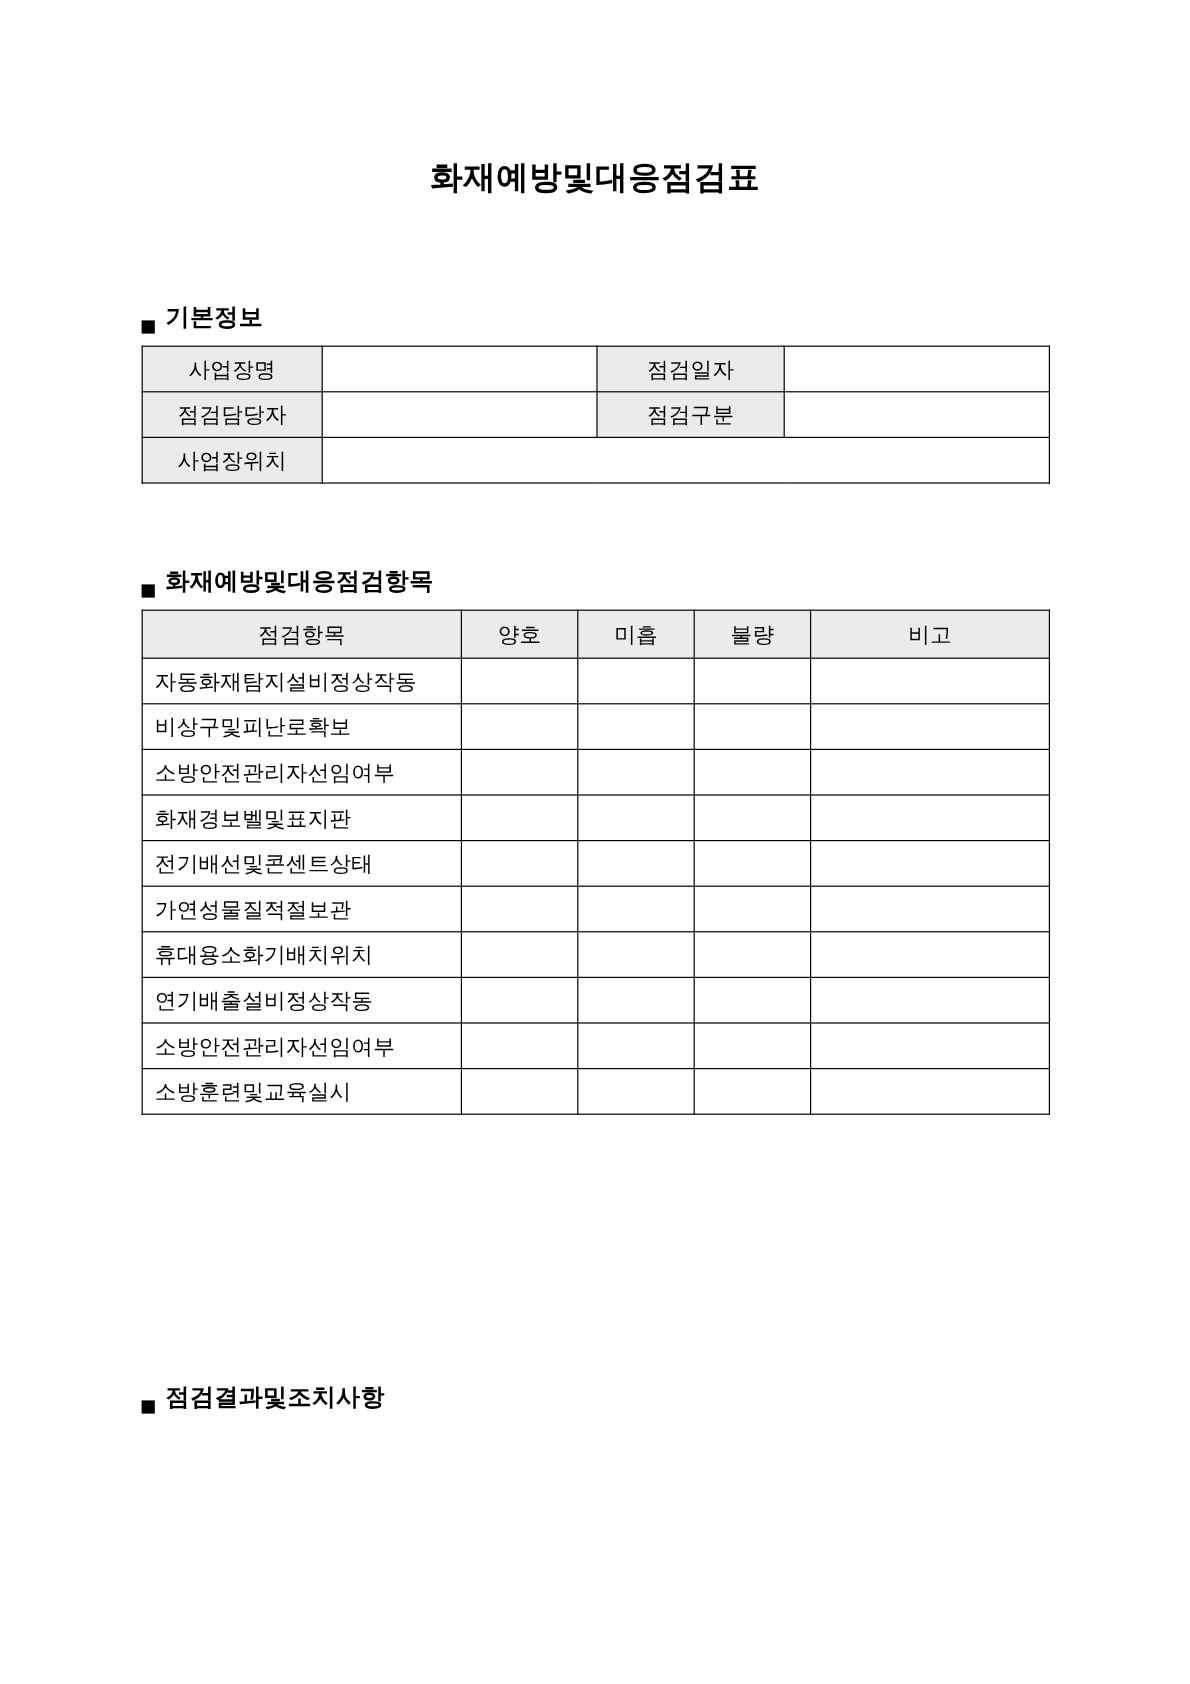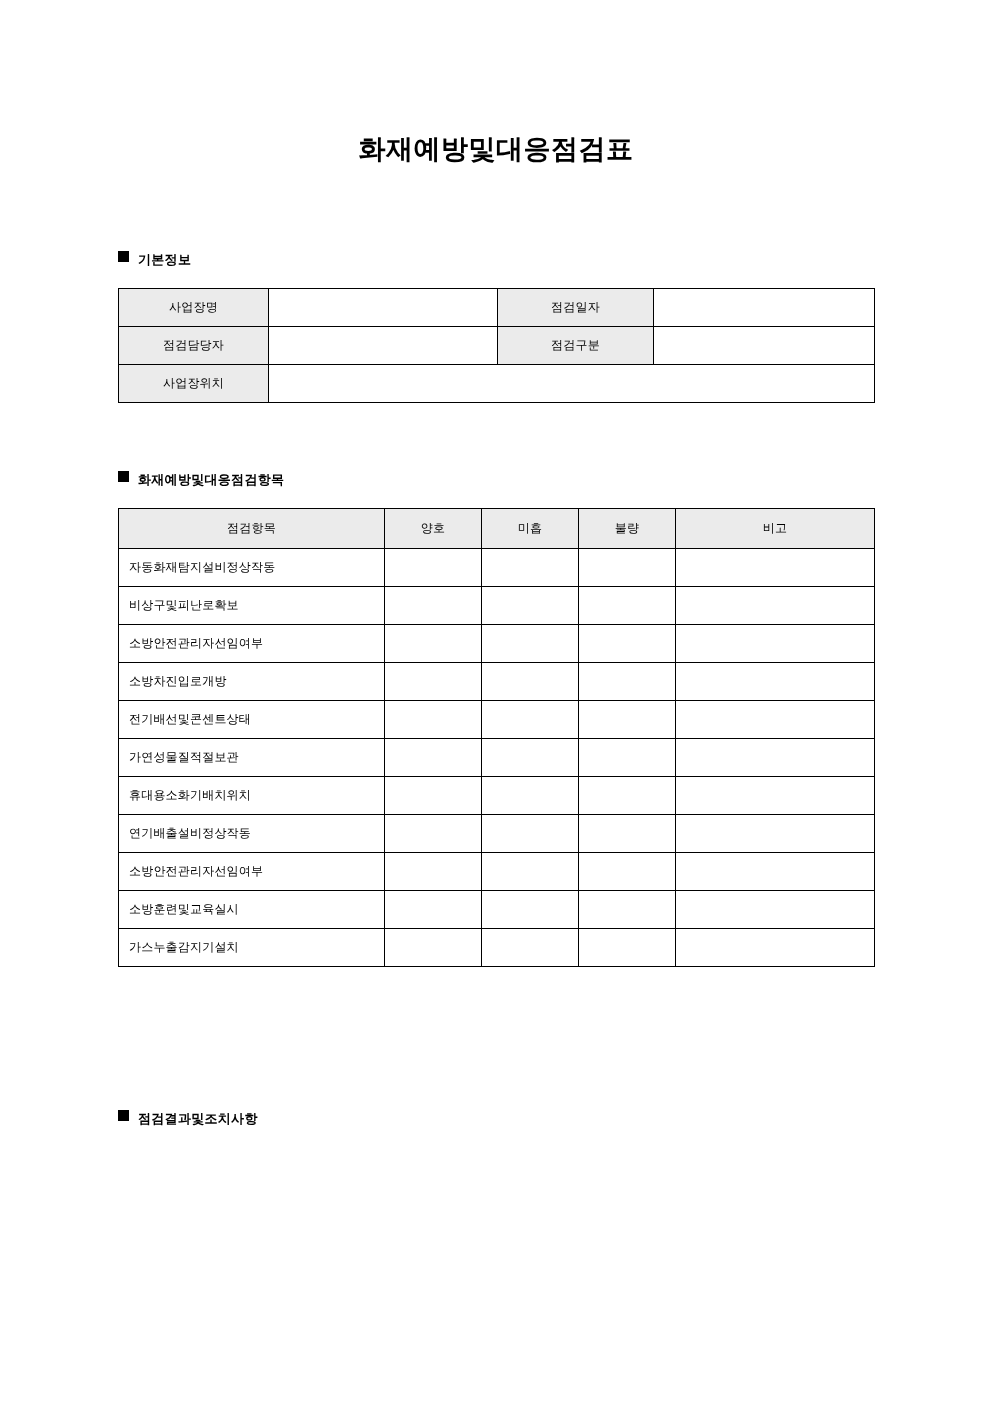--- a/index.html
+++ b/index.html
@@ -37,46 +37,46 @@
     font-weight: bold;
     letter-spacing: 0.5px;
     line-height: 1.2;
   }
 
   
   .section-heading {
     position: absolute;
     left: 118px;
     display: flex;
-    align-items: flex-start;
+    align-items: flex-end;
     gap: 9px;
-    font-size: 13px;
+    font-size: 20px;
     font-weight: bold;
     letter-spacing: 0.3px;
     white-space: nowrap;
   }
   .sq-marker {
     display: inline-block;
     width: 11px;
     height: 11px;
     background: #000000;
     flex: 0 0 auto;
   }
   #heading-basic      { top: 251px; }
   #heading-items      { top: 471px; }
-  #heading-results    { top: 1110px; }
+  #heading-results    { top: 1151px; }
 
   
   .tbl {
     position: absolute;
     left: 118px;
     width: 756px;
     border-collapse: collapse;
     table-layout: fixed;
-    font-size: 12px;
+    font-size: 18px;
   }
   .tbl td, .tbl th {
     border: 1px solid #000000;
     padding: 0 8px;
     vertical-align: middle;
     font-weight: normal;
   }
   .lbl {
     background: #ebebeb;
     text-align: center;
@@ -196,21 +196,21 @@
           <td class="val" style="text-align: center;"></td>
         </tr>
         <tr>
           <td class="item-cell">소방안전관리자선임여부</td>
           <td class="mark-cell" style="text-align: center;"></td>
           <td class="mark-cell" style="text-align: center;"></td>
           <td class="mark-cell" style="text-align: center;"></td>
           <td class="val" style="text-align: center;"></td>
         </tr>
         <tr>
-          <td class="item-cell">소방차진입로개방</td>
+          <td class="item-cell">화재경보벨및표지판</td>
           <td class="mark-cell" style="text-align: center;"></td>
           <td class="mark-cell" style="text-align: center;"></td>
           <td class="mark-cell" style="text-align: center;"></td>
           <td class="val" style="text-align: center;"></td>
         </tr>
         <tr>
           <td class="item-cell">전기배선및콘센트상태</td>
           <td class="mark-cell" style="text-align: center;"></td>
           <td class="mark-cell" style="text-align: center;"></td>
           <td class="mark-cell" style="text-align: center;"></td>
@@ -239,27 +239,20 @@
         </tr>
         <tr>
           <td class="item-cell">소방안전관리자선임여부</td>
           <td class="mark-cell" style="text-align: center;"></td>
           <td class="mark-cell" style="text-align: center;"></td>
           <td class="mark-cell" style="text-align: center;"></td>
           <td class="val" style="text-align: center;"></td>
         </tr>
         <tr>
           <td class="item-cell">소방훈련및교육실시</td>
-          <td class="mark-cell" style="text-align: center;"></td>
-          <td class="mark-cell" style="text-align: center;"></td>
-          <td class="mark-cell" style="text-align: center;"></td>
-          <td class="val" style="text-align: center;"></td>
-        </tr>
-        <tr>
-          <td class="item-cell">가스누출감지기설치</td>
           <td class="mark-cell" style="text-align: center;"></td>
           <td class="mark-cell" style="text-align: center;"></td>
           <td class="mark-cell" style="text-align: center;"></td>
           <td class="val" style="text-align: center;"></td>
         </tr>
       </tbody>
   </table>
 
   <div class="section-heading" id="heading-results">
     <span class="sq-marker"></span>

